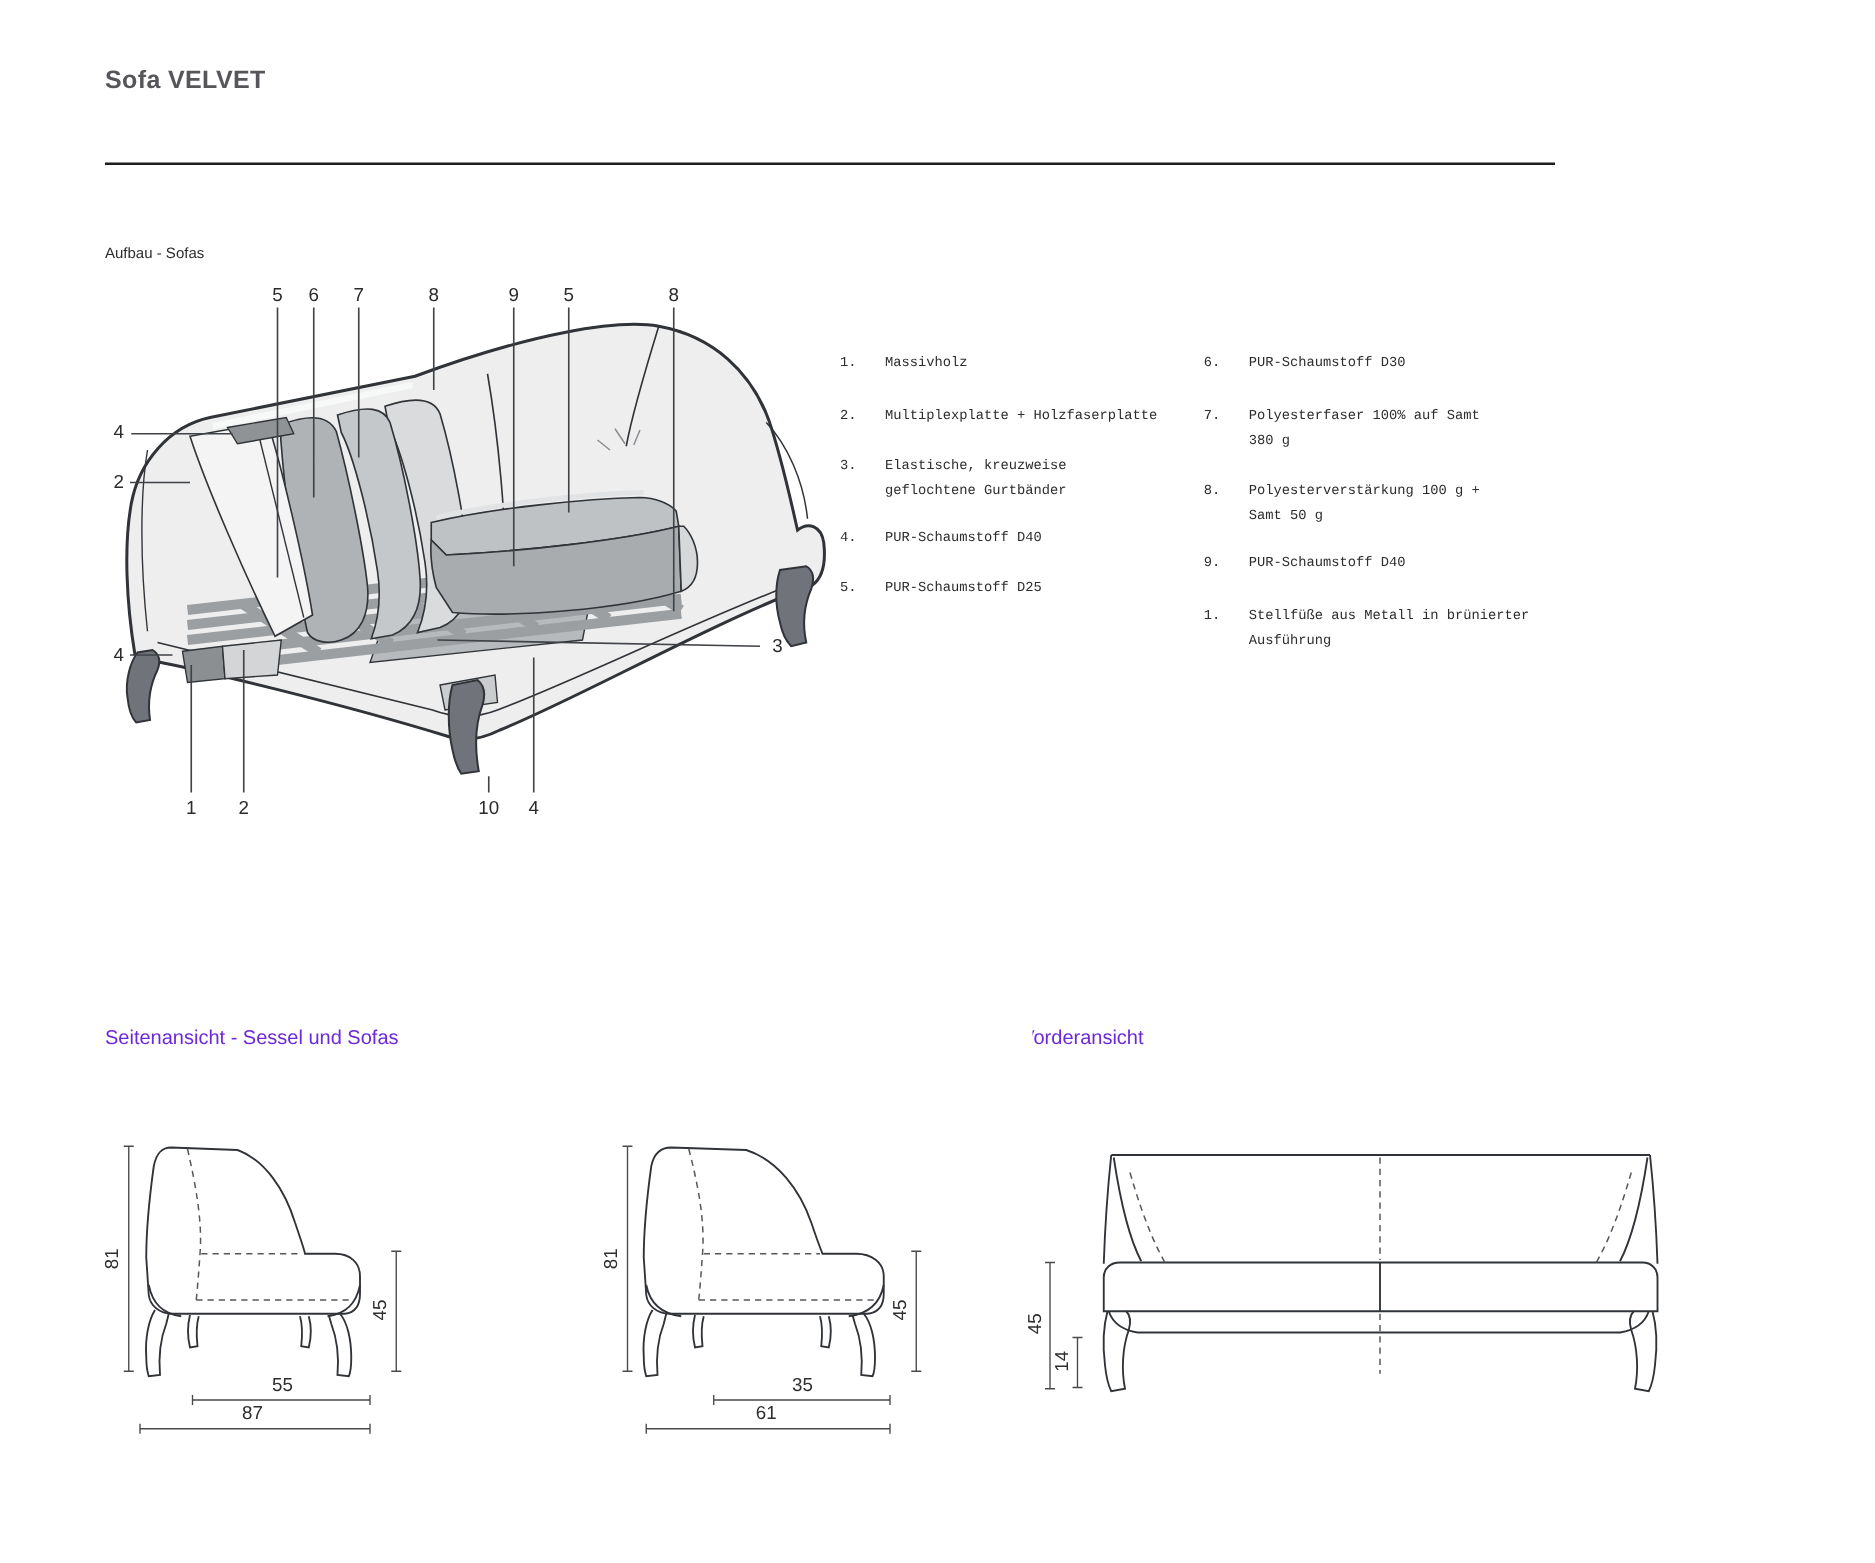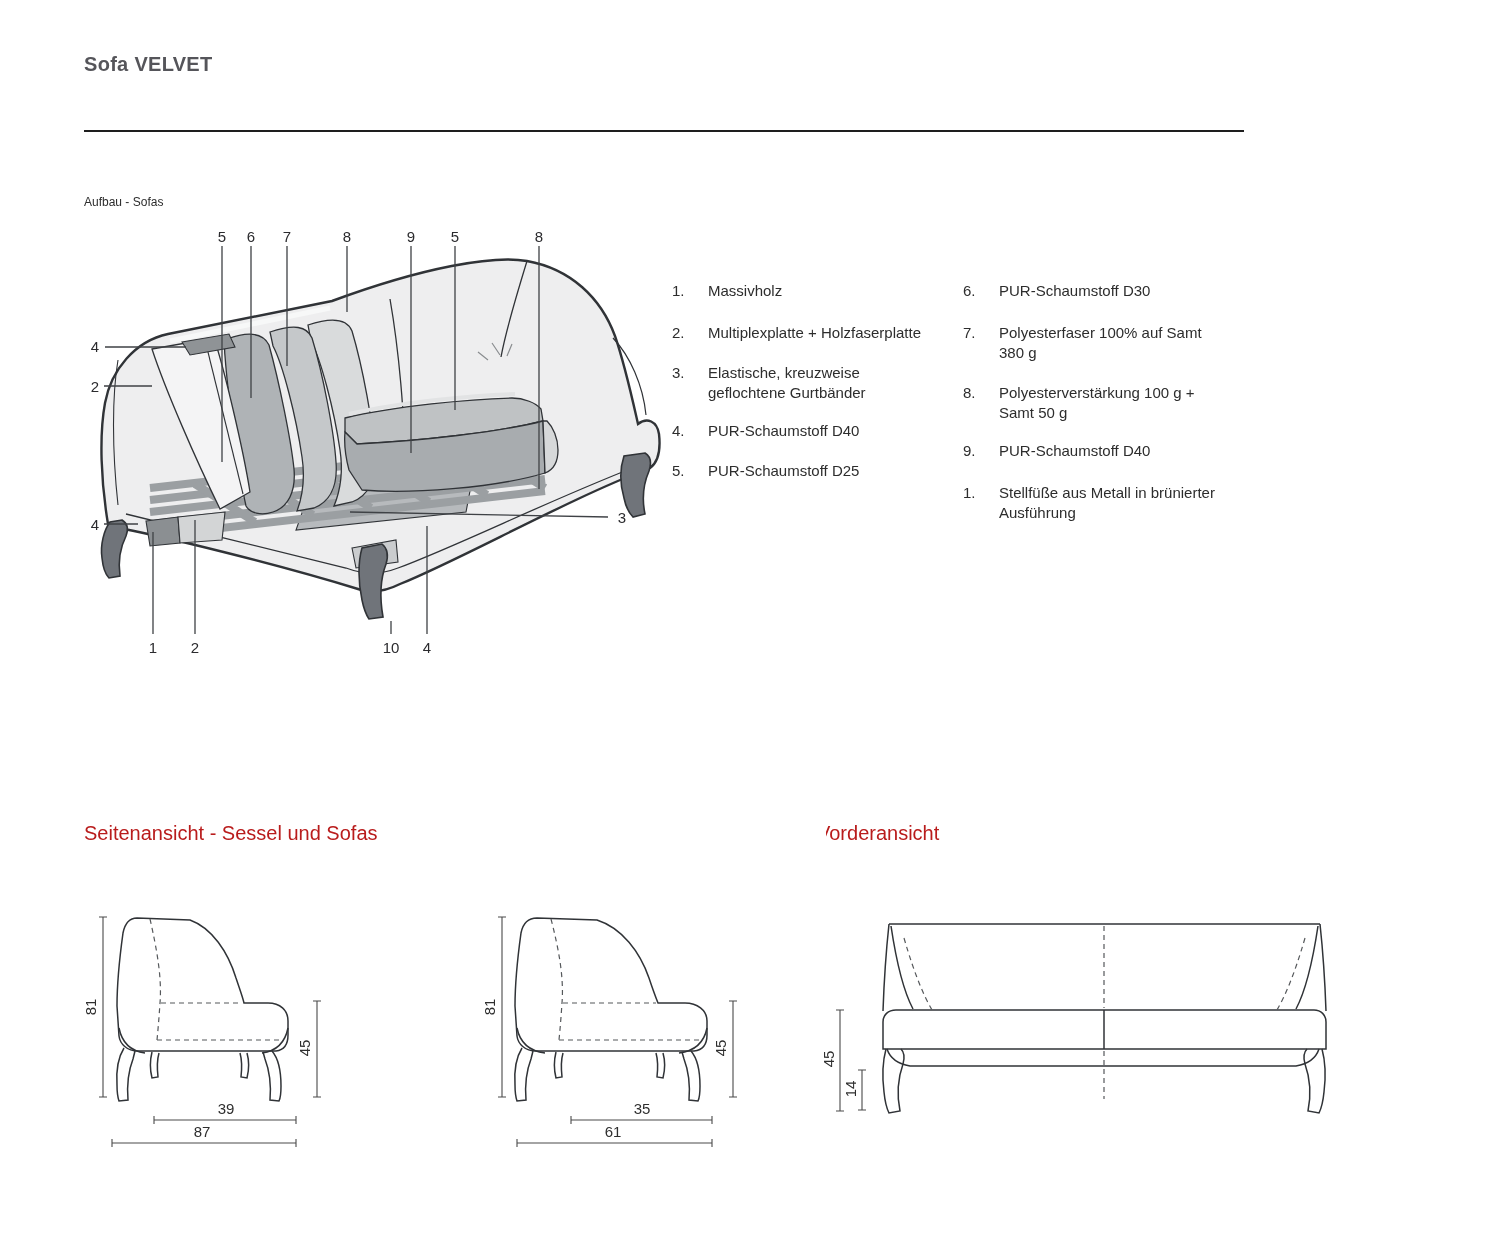--- a/index.html
+++ b/index.html
@@ -2,26 +2,26 @@
 <html><head>
 <meta charset="utf-8">
 <style>
   html,body{margin:0;padding:0;background:#ffffff;}
   #page{position:relative;width:1500px;height:1250px;background:#fff;overflow:hidden;
         font-family:"Liberation Sans",sans-serif;color:#2d2d2d;}
   .abs{position:absolute;}
   #title{left:84px;top:53px;font-size:20px;font-weight:700;color:#55555a;letter-spacing:.3px;}
   #rule{left:84px;top:130px;width:1160px;border-top:2px solid #1e1e1e;}
   #diagram-label{left:84px;top:163px;font-size:12px;margin-top:32px;}
-  .legend-item{font-size:15px;line-height:20px;}
+  .legend-item{font-size:11px;line-height:20px;font-family:Liberation Mono, monospace;}
   .legend-num{display:inline-block;width:36px;vertical-align:top;}
   .legend-txt{display:inline-block;width:255px;vertical-align:top;white-space:pre-line;}
   .callout{font-size:15px;color:#2b2b2e;transform:translate(-50%,-50%);line-height:15px;}
   #note{left:84px;top:724px;font-size:15px;}
-  .section-title{font-size:20px;color:#b91c1c;}
+  .section-title{font-size:16px;color:#6d28d9;}
   .dim{font-size:15px;color:#2e2e2e;transform:translate(-50%,-50%);white-space:nowrap;}
   .dimv{transform:translate(-50%,-50%) rotate(-90deg);}
   svg{display:block;}
   .ln{stroke:#3f4246;stroke-width:1.3;fill:none;}
   .art{stroke:#303337;fill:none;}
   .dimln{stroke:#4a4a4a;stroke-width:1.1;fill:none;}
   .dash{stroke:#55585b;stroke-width:1.2;fill:none;stroke-dasharray:5 4;}
 </style>
 </head>
 <body>
@@ -172,21 +172,21 @@
     </g>
     <g class="dimln">
       <path d="M103,917 V1097 M99,917 H107 M99,1097 H107"></path>
       <path d="M317,1001 V1097 M313,1001 H321 M313,1097 H321"></path>
       <path d="M154,1120 H296 M154,1116 V1124 M296,1116 V1124"></path>
       <path d="M112,1143 H296 M112,1139 V1147 M296,1139 V1147"></path>
     </g>
   </svg>
   <div class="abs dim dimv" style="left:90px;top:1007px">81</div>
   <div class="abs dim dimv" style="left:304px;top:1048px">45</div>
-  <div class="abs dim" style="left:226px;top:1108px">39</div>
+  <div class="abs dim" style="left:226px;top:1108px">55</div>
   <div class="abs dim" style="left:202px;top:1131px">87</div>
 
   <svg class="abs" style="left:470px;top:895px" width="280" height="265" viewBox="470 895 280 265">
     <g class="art" stroke-width="1.5">
       <path d="M537,918 L597,920 C622,928 640,952 649,978 C653,990 656,998 658,1003 L685,1003
                C697,1003 707,1010 707,1021 L707,1035 C707,1044 703,1050 694,1051 L536,1051
                C525,1051 518,1044 517,1036 L515,1006 C515,986 517,962 521,933 C523,923 528,918 537,918 Z"></path>
       <path d="M517,1028 C520,1043 529,1051 545,1053 M707,1028 C704,1043 695,1051 679,1053"></path>
       <path d="M522,1048 C517,1056 514,1070 515,1085 C515,1092 516,1098 517,1101 L526,1100 C525,1088 526,1072 531,1059 L533,1051"></path>
       <path d="M691,1051 C697,1058 700,1072 700,1086 C700,1093 699,1099 698,1101 L689,1100 C690,1088 689,1072 684,1059 L682,1052"></path>

